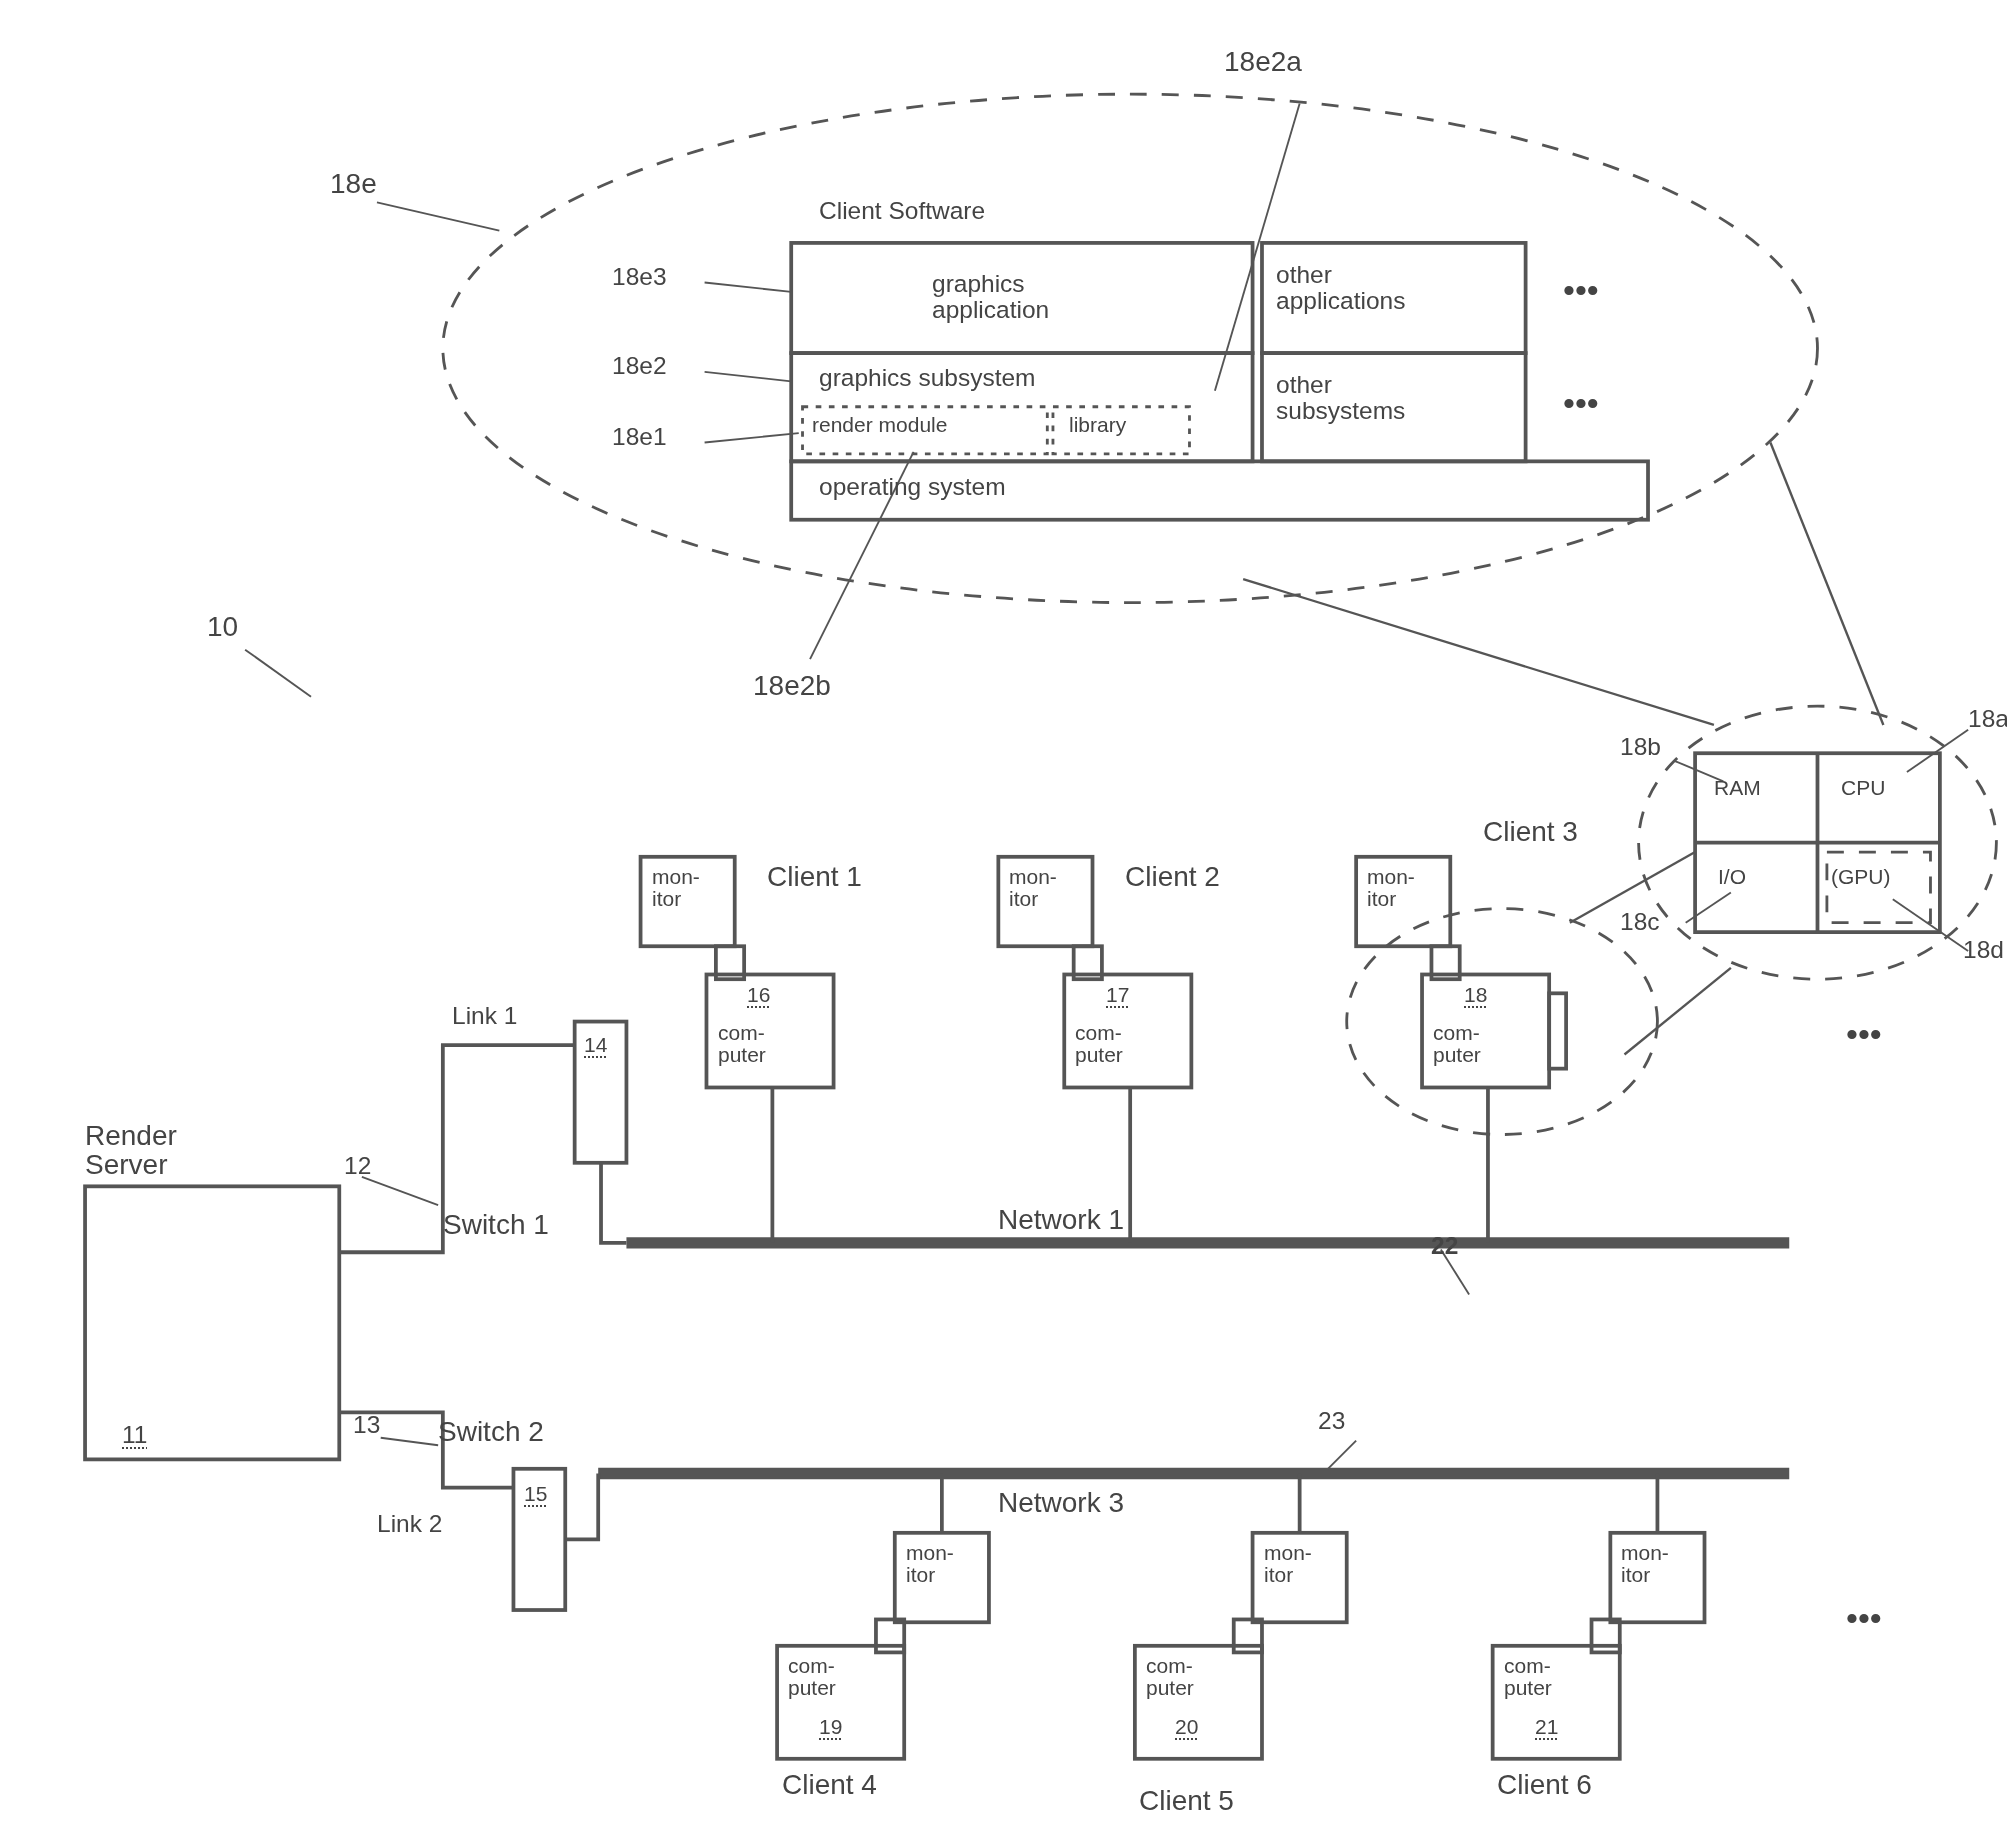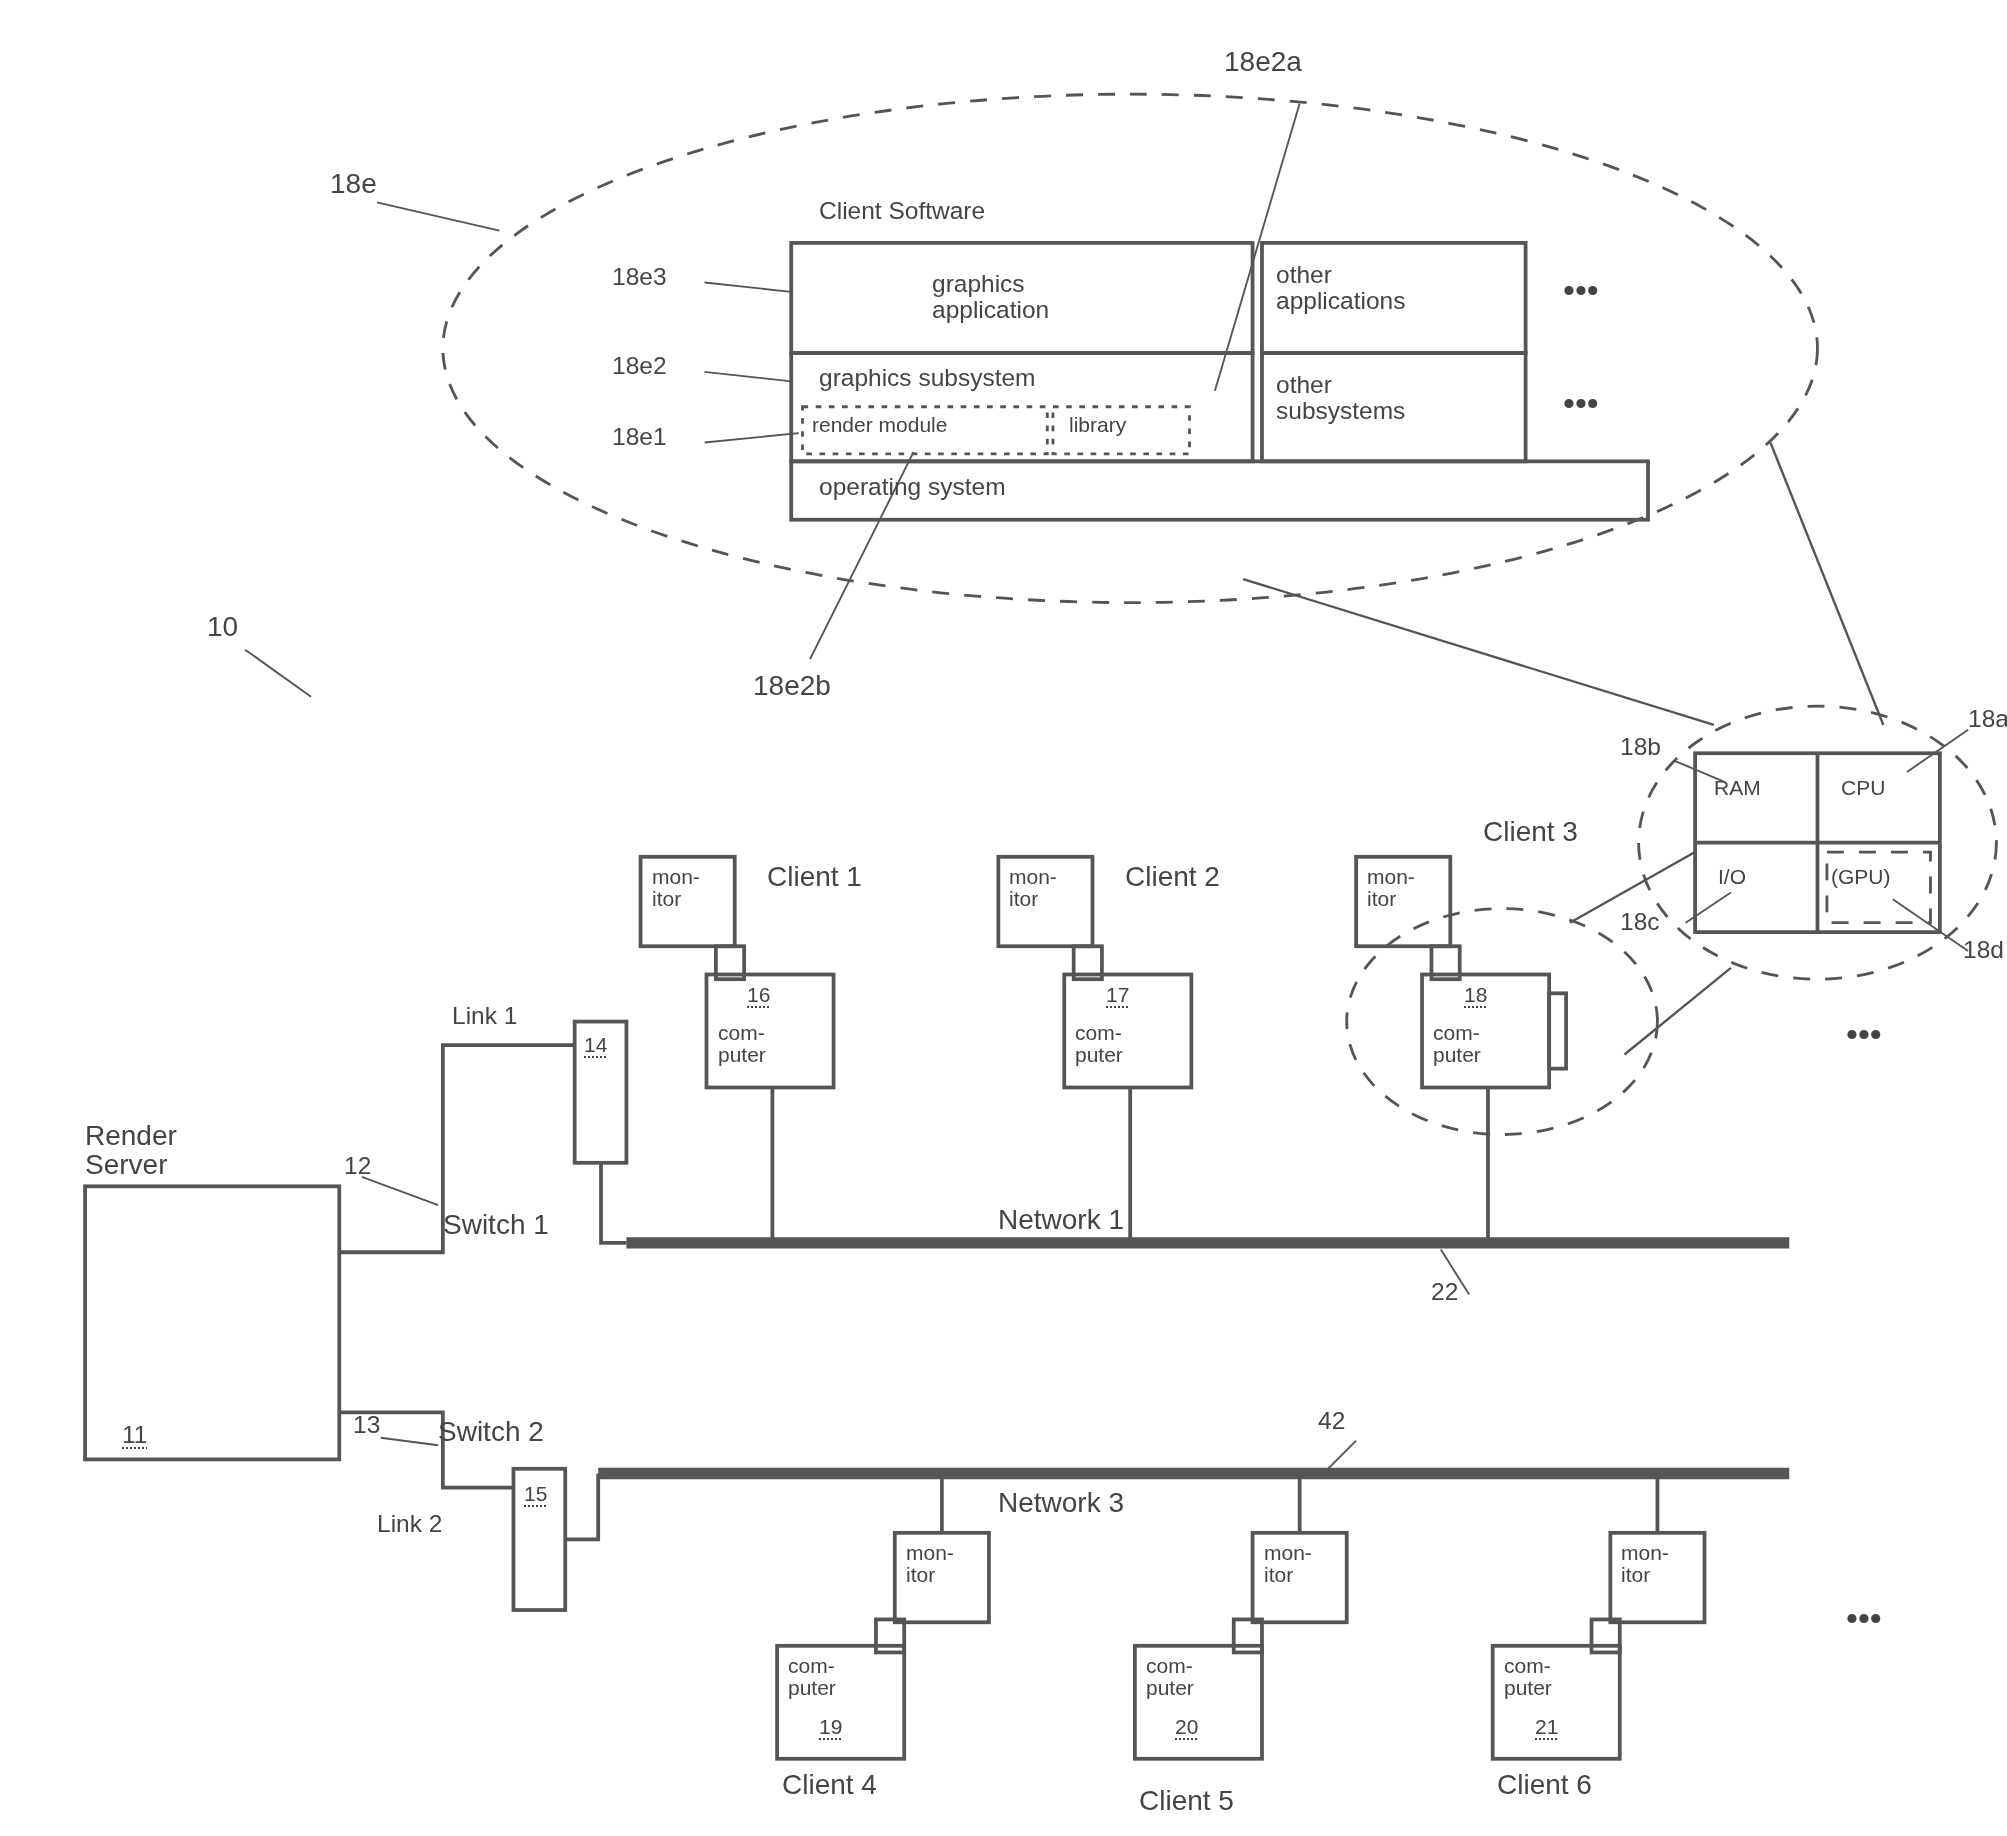--- a/index.html
+++ b/index.html
@@ -205,29 +205,29 @@
 <span class="label" style="left:85px;  top:1121px;">Render
 Server</span>
 <span class="label uline small" style="left:122px; top:1422px;">11</span>
 
 <span class="label small" style="left:452px; top:1003px;">Link 1</span>
 <span class="label uline tiny" style="left:584px; top:1034px;">14</span>
 <span class="label" style="left:443px; top:1210px;">Switch 1</span>
 <span class="label small" style="left:344px; top:1153px;">12</span>
 
 <span class="label" style="left:998px; top:1205px;">Network 1</span>
-<span class="label small" style="left:1431px; top:1279px;">22</span>
+<span class="label small" style="left:1431px; top:1233px;font-weight:bold;">22</span>
 
 <span class="label small" style="left:353px; top:1412px;">13</span>
 <span class="label" style="left:438px; top:1417px;">Switch 2</span>
 <span class="label uline tiny" style="left:524px; top:1483px;">15</span>
 <span class="label small" style="left:377px; top:1511px;">Link 2</span>
 
 <span class="label" style="left:998px; top:1488px;">Network 3</span>
-<span class="label small" style="left:1318px; top:1408px;">42</span>
+<span class="label small" style="left:1318px; top:1408px;">23</span>
 
 <span class="label tiny" style="left:906px;  top:1542px;">mon-
 itor</span>
 <span class="label tiny" style="left:788px;  top:1655px;">com-
 puter</span>
 <span class="label tiny uline" style="left:819px; top:1716px;">19</span>
 <span class="label" style="left:782px; top:1770px;">Client 4</span>
 
 <span class="label tiny" style="left:1264px; top:1542px;">mon-
 itor</span>

